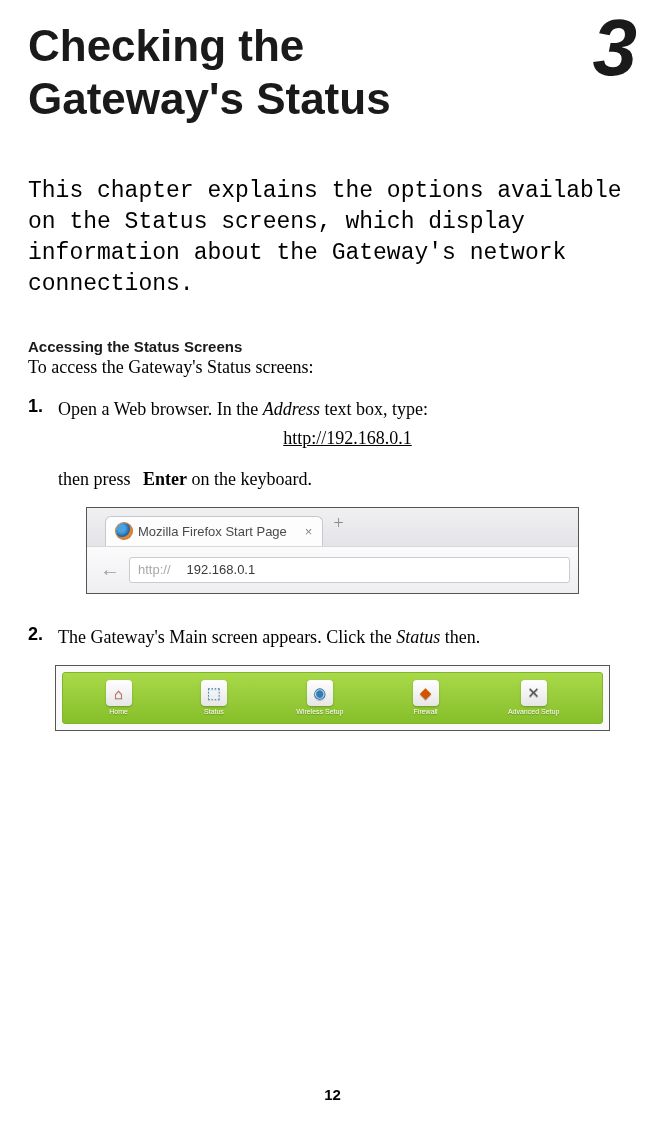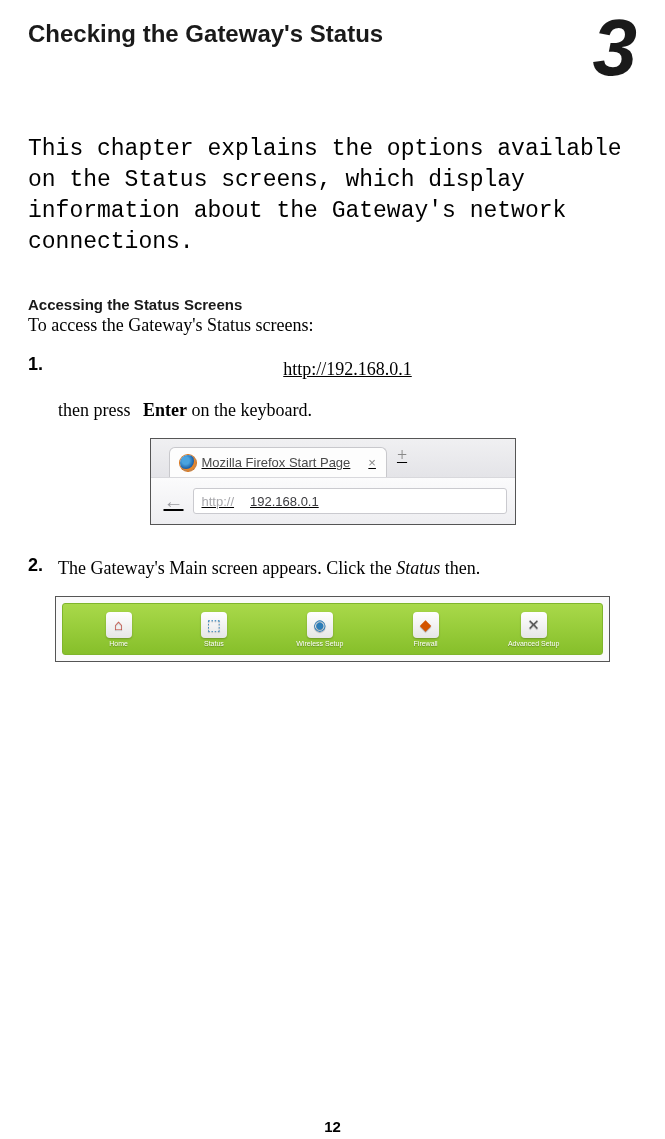--- a/index.html
+++ b/index.html
@@ -18,21 +18,21 @@
     }
     .header-row {
       display: flex;
       justify-content: space-between;
       align-items: flex-start;
       margin-bottom: 50px;
     }
     .chapter-title {
       font-family: 'Myriad Pro', 'Segoe UI', Arial, sans-serif;
       font-weight: 700;
-      font-size: 24px;
+      font-size: 44px;
       line-height: 1.2;
       color: #1a1a1a;
       max-width: 400px;
     }
     .chapter-number {
       font-family: 'Myriad Pro', 'Segoe UI', Arial, sans-serif;
       font-weight: 700;
       font-style: italic;
       font-size: 80px;
       line-height: 0.9;
@@ -81,24 +81,23 @@
     }
     .italic {
       font-style: italic;
     }
     .bold {
       font-weight: 700;
       margin-left: 8px;
     }
     .figure-browser {
       margin: 14px auto 30px;
-      width: 366px;
+      width: 493px;
       border: 1px solid #555;
       background: linear-gradient(#f5f5f7, #ececee);
-      text-decoration: underline;
     }
     .browser-tabbar {
       height: 38px;
       background: linear-gradient(#f0f0f2, #e4e4e8);
       display: flex;
       align-items: flex-end;
       padding-left: 18px;
     }
     .browser-tab {
       height: 30px;
@@ -208,21 +207,21 @@
       font-size: 15px;
       box-shadow: 0 1px 2px rgba(0,0,0,0.25);
     }
     .home-glyph { color: #c0392b; }
     .status-glyph { color: #2c7db8; }
     .wifi-glyph { color: #2c7db8; }
     .fire-glyph { color: #d35400; }
     .tools-glyph { color: #555; }
     .page-number {
       position: absolute;
-      bottom: 4px;
+      bottom: 36px;
       left: 0;
       right: 0;
       text-align: center;
       font-family: 'Myriad Pro', 'Segoe UI', Arial, sans-serif;
       font-weight: 700;
       font-size: 15px;
     }
   </style>
 </head>
 <body>
@@ -233,20 +232,23 @@
 </div>
 
 <p class="intro-text">This chapter explains the options available on the Status screens, which display information about the Gateway's network connections.</p>
 
 <h2 class="section-heading">Accessing the Status Screens</h2>
 <p class="section-intro">To access the Gateway's Status screens:</p>
 
 <div class="step">
   <div class="step-num">1.</div>
   <div class="step-body">
+    <div>
+      <span>Open a Web browser. In the </span><span class="italic">Address</span><span> text box, type:</span>
+    </div>
     <div class="url-line">http://192.168.0.1</div>
     <div>
       <span>then press </span><span class="bold">Enter</span><span> on the keyboard.</span>
     </div>
   </div>
 </div>
 
 <div class="figure-browser">
   <div class="browser-tabbar">
     <div class="browser-tab">

